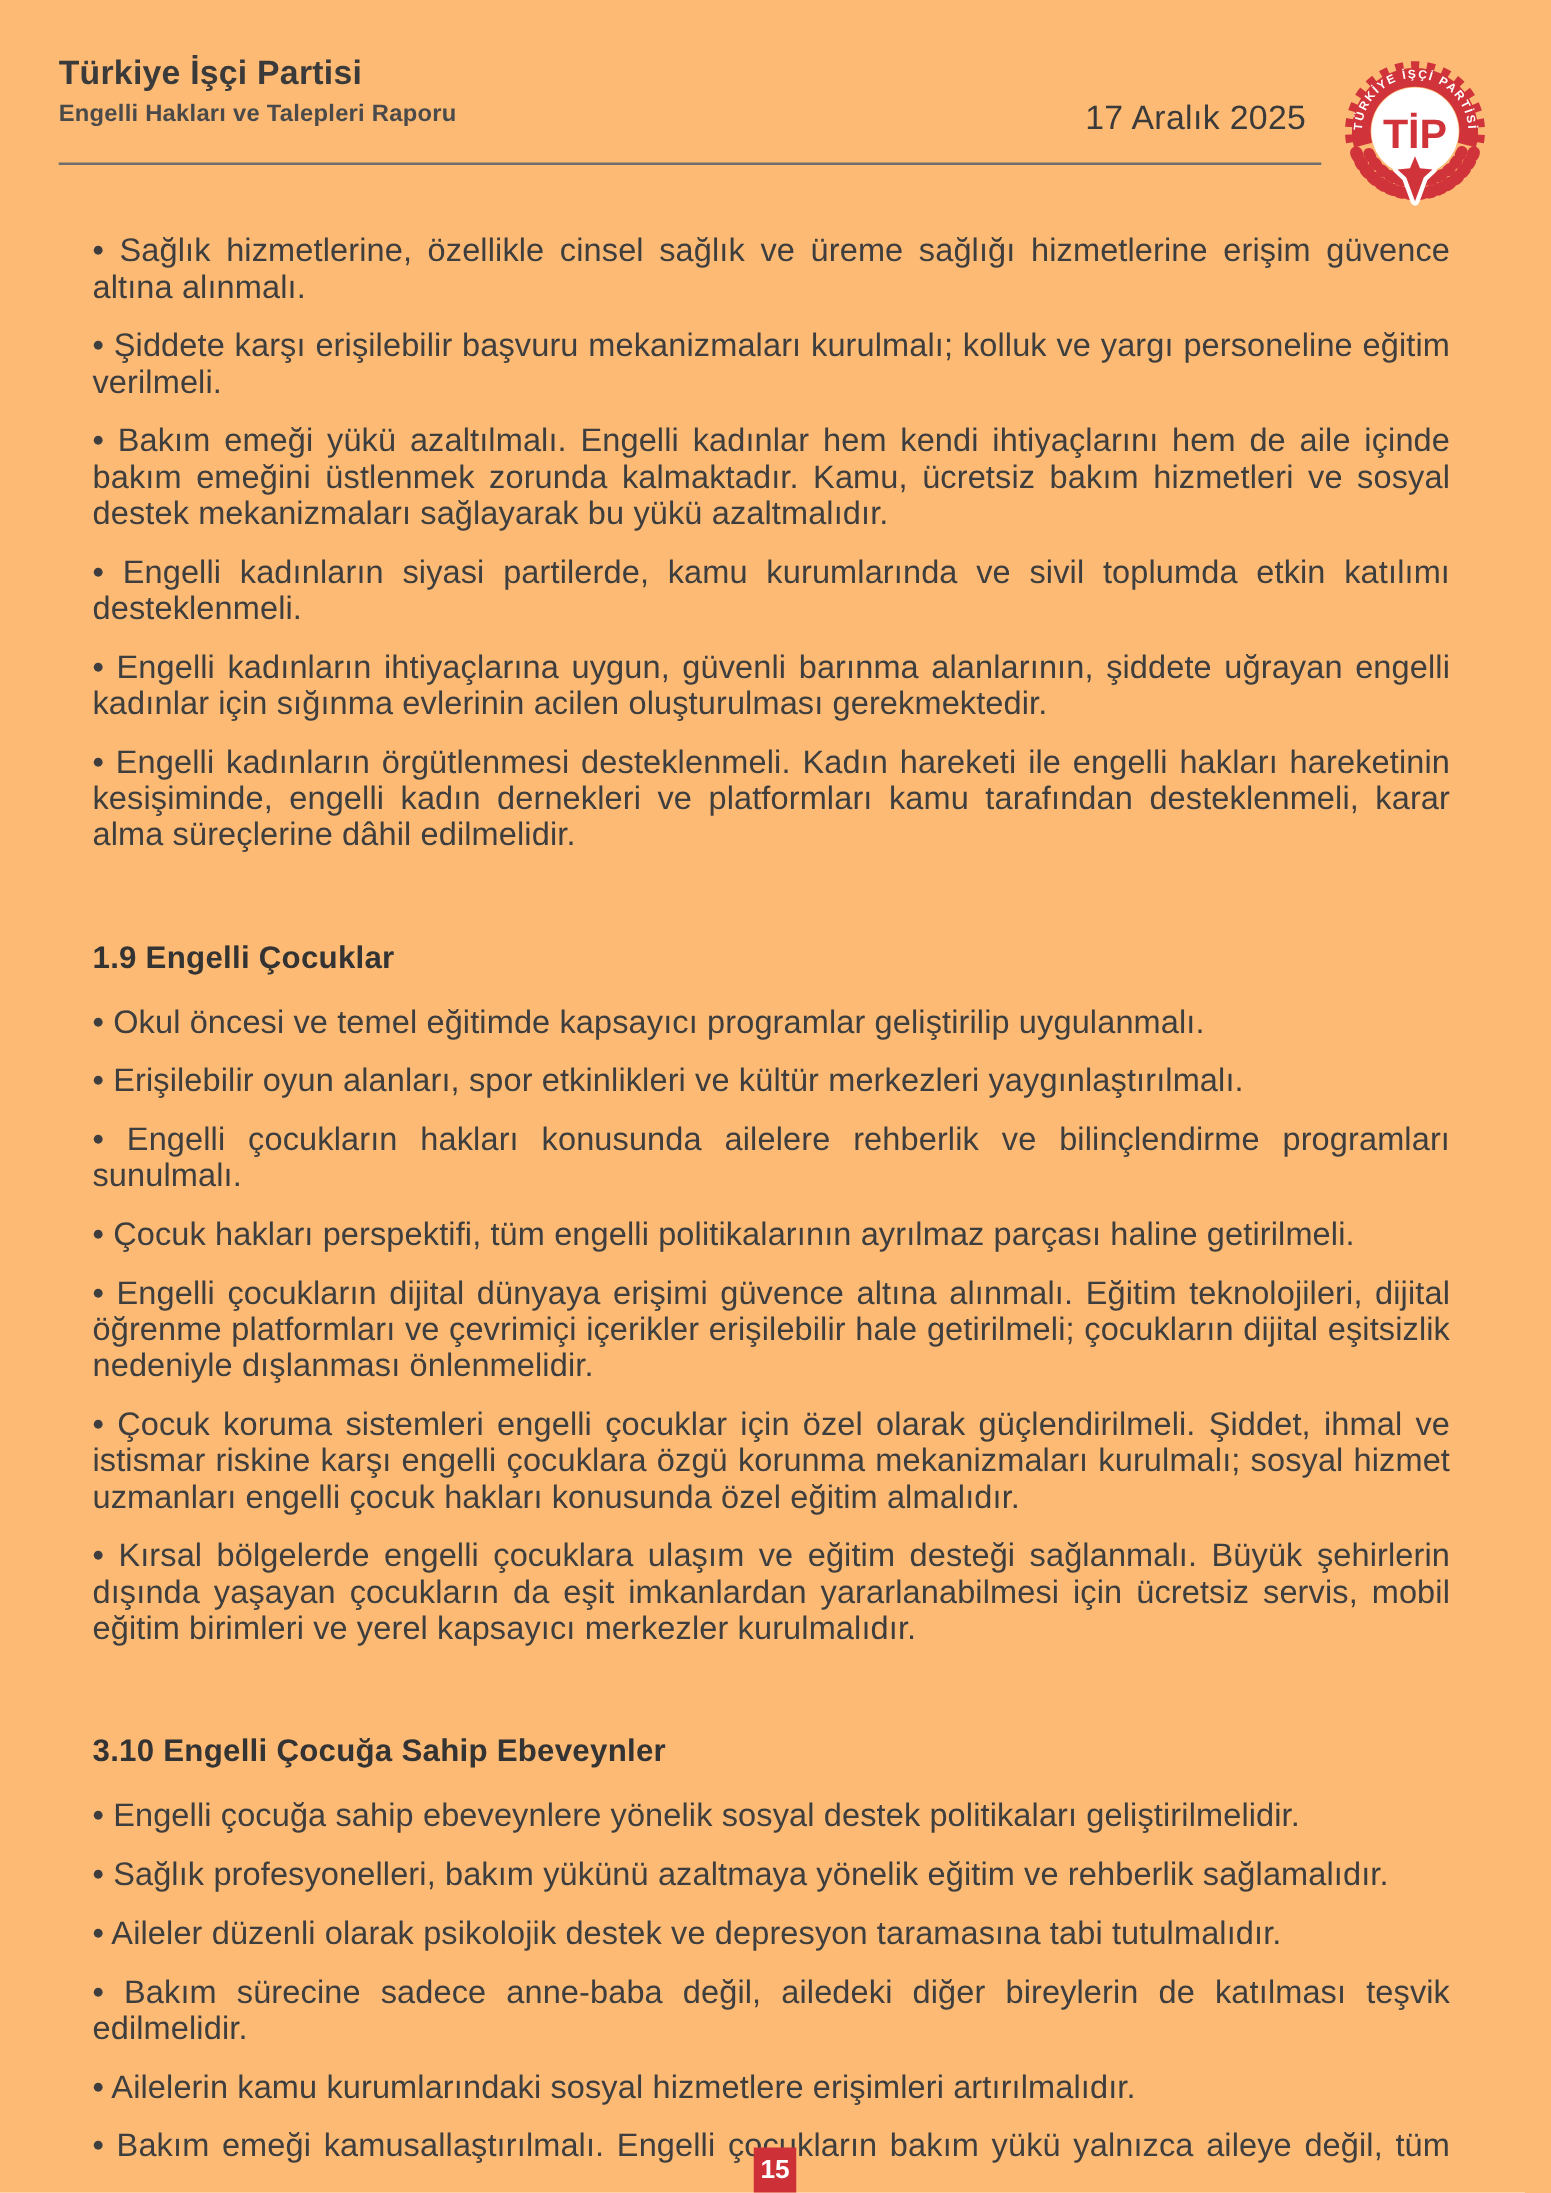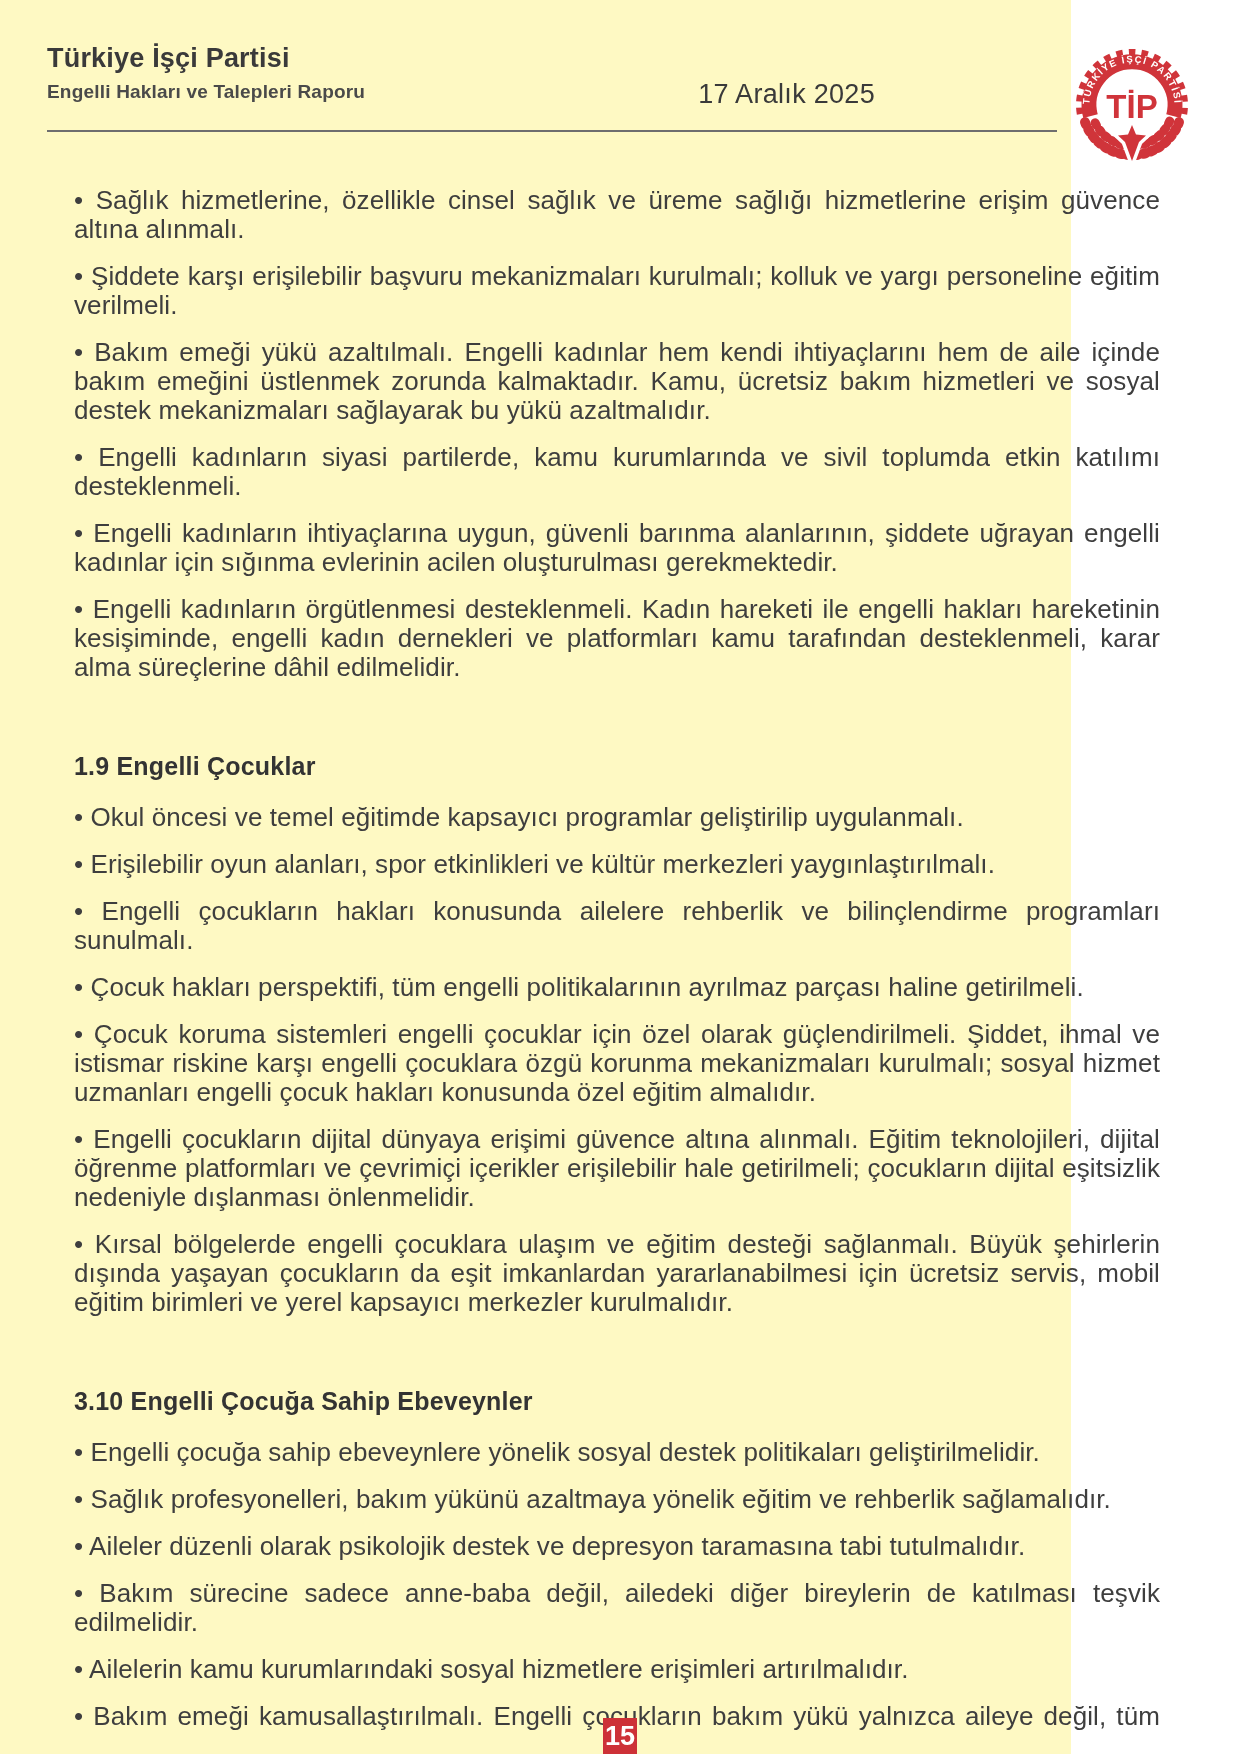--- a/index.html
+++ b/index.html
@@ -3,21 +3,21 @@
 <meta charset="utf-8">
 <title>Türkiye İşçi Partisi — Engelli Hakları ve Talepleri Raporu — s.15</title>
 <style>
   * { margin:0; padding:0; box-sizing:border-box; }
   html,body { background:#ffffff; }
   body {
     width:1241px; height:1754px;
     font-family:"Liberation Sans", sans-serif;
     position:relative; overflow:hidden;
   }
-  .page { position:relative; width:1071px; height:1754px; background:#fef9c3; }
+  .page { position:relative; width:1241px; height:1754px; background:#fdba74; }
 
   
   .header { position:absolute; left:0; top:0; width:100%; height:180px; }
   .header-left { position:absolute; left:47px; top:42px; }
   .org-name  { font-size:27px; font-weight:700; color:#3a3a3a; letter-spacing:.2px; line-height:32px; }
   .report-title { font-size:19px; font-weight:700; color:#4a4a4a; letter-spacing:.2px; line-height:31px; margin-top:2px; }
   .date { position:absolute; right:196px; top:79px; font-size:27px; font-weight:400; color:#3a3a3a; letter-spacing:.3px; }
   .divider { position:absolute; left:47px; top:130px; width:1010px; height:2px; background:#6e6e6e; }
   .logo { position:absolute; left:1072px; top:47px; width:120px; height:122px; }
   .logo svg { display:block; width:120px; height:122px; }
@@ -30,21 +30,21 @@
   }
   .content h2 {
     font-size:25px; line-height:29px; font-weight:700; color:#333333;
     margin:70px 0 22px 0; letter-spacing:.2px;
   }
   .content p:last-child { text-align-last:justify; margin-bottom:12px; }
 
   
   .page-badge {
     position:absolute; left:603px; top:1718px; width:34px; height:36px;
-    background:#cd3137; color:#ffffff; font-size:27px; font-weight:700;
+    background:#cd3137; color:#ffffff; font-size:21px; font-weight:700;
     display:flex; align-items:center; justify-content:center;
   }
 </style>
 </head>
 <body>
 
 <div class="page">
 
   <header class="header">
     <div class="header-left">
@@ -88,22 +88,22 @@
       <p>• Şiddete karşı erişilebilir başvuru mekanizmaları kurulmalı; kolluk ve yargı personeline eğitim verilmeli.</p>
       <p>• Bakım emeği yükü azaltılmalı. Engelli kadınlar hem kendi ihtiyaçlarını hem de aile içinde bakım emeğini üstlenmek zorunda kalmaktadır. Kamu, ücretsiz bakım hizmetleri ve sosyal destek mekanizmaları sağlayarak bu yükü azaltmalıdır.</p>
       <p>• Engelli kadınların siyasi partilerde, kamu kurumlarında ve sivil toplumda etkin katılımı desteklenmeli.</p>
       <p>• Engelli kadınların ihtiyaçlarına uygun, güvenli barınma alanlarının, şiddete uğrayan engelli kadınlar için sığınma evlerinin acilen oluşturulması gerekmektedir.</p>
       <p>• Engelli kadınların örgütlenmesi desteklenmeli. Kadın hareketi ile engelli hakları hareketinin kesişiminde, engelli kadın dernekleri ve platformları kamu tarafından desteklenmeli, karar alma süreçlerine dâhil edilmelidir.</p>
       <h2>1.9 Engelli Çocuklar</h2>
       <p>• Okul öncesi ve temel eğitimde kapsayıcı programlar geliştirilip uygulanmalı.</p>
       <p>• Erişilebilir oyun alanları, spor etkinlikleri ve kültür merkezleri yaygınlaştırılmalı.</p>
       <p>• Engelli çocukların hakları konusunda ailelere rehberlik ve bilinçlendirme programları sunulmalı.</p>
       <p>• Çocuk hakları perspektifi, tüm engelli politikalarının ayrılmaz parçası haline getirilmeli.</p>
+      <p>• Engelli çocukların dijital dünyaya erişimi güvence altına alınmalı. Eğitim teknolojileri, dijital öğrenme platformları ve çevrimiçi içerikler erişilebilir hale getirilmeli; çocukların dijital eşitsizlik nedeniyle dışlanması önlenmelidir.</p>
       <p>• Çocuk koruma sistemleri engelli çocuklar için özel olarak güçlendirilmeli. Şiddet, ihmal ve istismar riskine karşı engelli çocuklara özgü korunma mekanizmaları kurulmalı; sosyal hizmet uzmanları engelli çocuk hakları konusunda özel eğitim almalıdır.</p>
-      <p>• Engelli çocukların dijital dünyaya erişimi güvence altına alınmalı. Eğitim teknolojileri, dijital öğrenme platformları ve çevrimiçi içerikler erişilebilir hale getirilmeli; çocukların dijital eşitsizlik nedeniyle dışlanması önlenmelidir.</p>
       <p>• Kırsal bölgelerde engelli çocuklara ulaşım ve eğitim desteği sağlanmalı. Büyük şehirlerin dışında yaşayan çocukların da eşit imkanlardan yararlanabilmesi için ücretsiz servis, mobil eğitim birimleri ve yerel kapsayıcı merkezler kurulmalıdır.</p>
       <h2>3.10 Engelli Çocuğa Sahip Ebeveynler</h2>
       <p>• Engelli çocuğa sahip ebeveynlere yönelik sosyal destek politikaları geliştirilmelidir.</p>
       <p>• Sağlık profesyonelleri, bakım yükünü azaltmaya yönelik eğitim ve rehberlik sağlamalıdır.</p>
       <p>• Aileler düzenli olarak psikolojik destek ve depresyon taramasına tabi tutulmalıdır.</p>
       <p>• Bakım sürecine sadece anne-baba değil, ailedeki diğer bireylerin de katılması teşvik edilmelidir.</p>
       <p>• Ailelerin kamu kurumlarındaki sosyal hizmetlere erişimleri artırılmalıdır.</p>
       <p>• Bakım emeği kamusallaştırılmalı. Engelli çocukların bakım yükü yalnızca aileye değil, tüm</p>
     </main>
 

